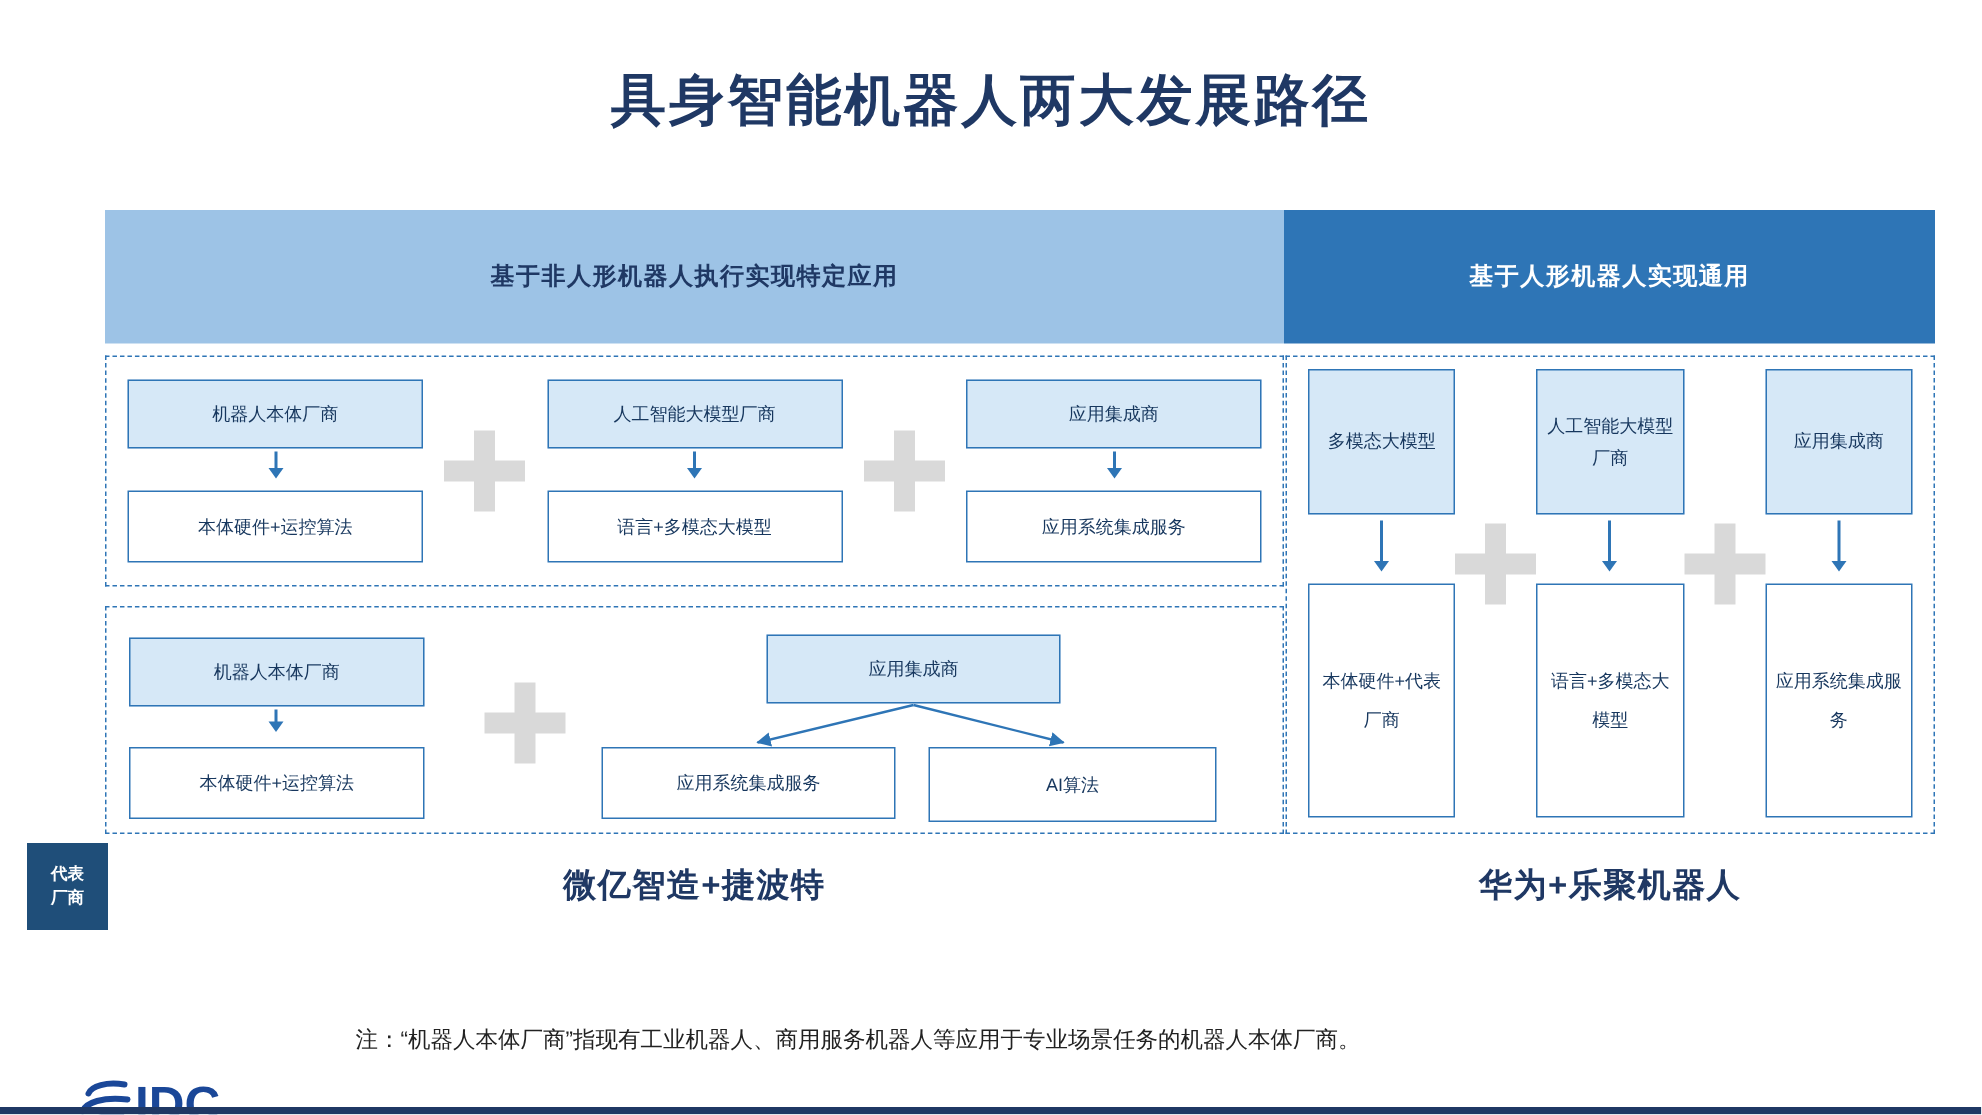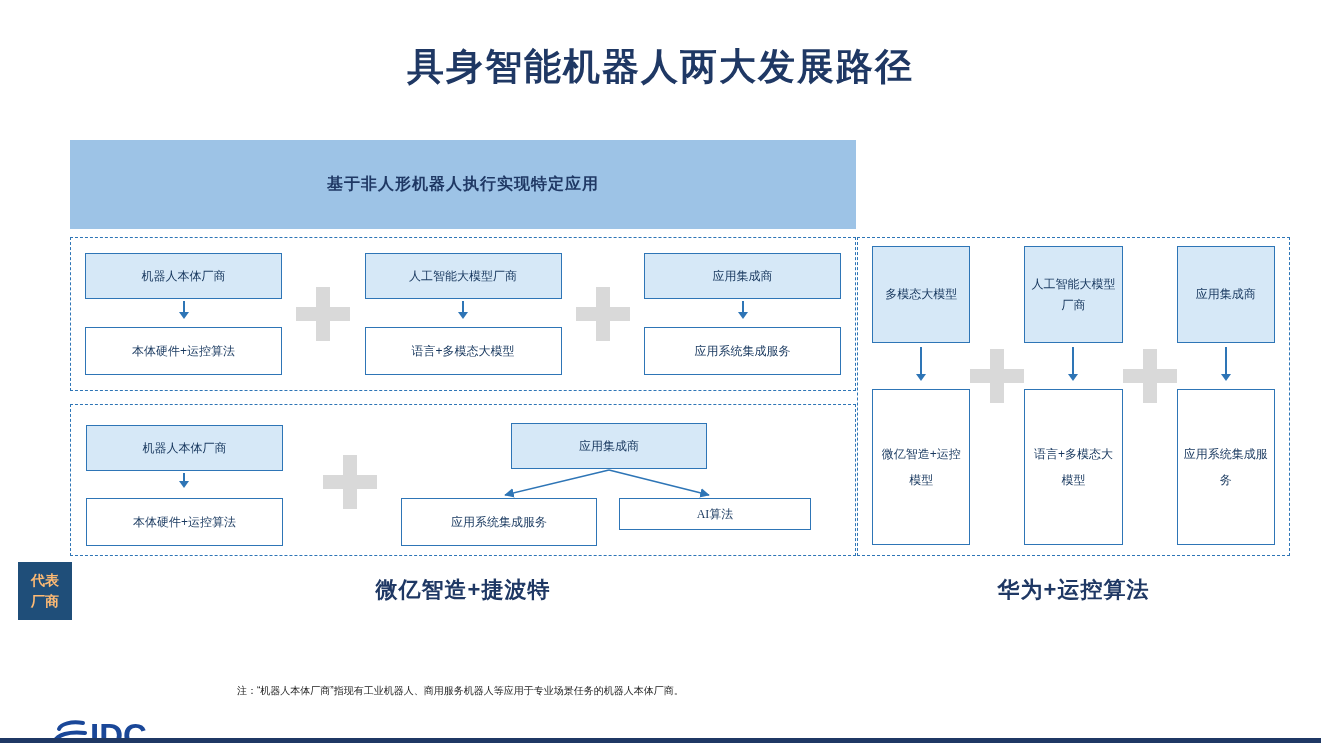--- a/index.html
+++ b/index.html
@@ -52,59 +52,60 @@
   .plus::after  { content:""; position:absolute; left:20px; top:0; width:14px; height:54px; background:#D9D9D9; }
 
   
   .region-l2 .abs { position:absolute; }
   .l2-vendor     { left:15px;  top:20px; width:197px; height:46px; }
   .l2-arrow      { position:absolute; left:112px; top:68px; height:13px; margin:0; }
   .l2-offering   { left:15px;  top:93px; width:197px; height:48px; }
   .l2-plus       { position:absolute; left:252px; top:50px; }
   .l2-integrator { left:440px; top:18px; width:196px; height:46px; }
   .l2-out1       { left:330px; top:93px; width:196px; height:48px; }
-  .l2-out2       { left:548px; top:93px; width:192px; height:32px;font-family:Liberation Serif, serif; }
+  .l2-out2       { left:548px; top:93px; width:192px; height:50px; }
   .diag { position:absolute; left:0; top:0; pointer-events:none; }
 
   
   .rcol { width:106px; display:flex; flex-direction:column; }
   .rvendor { height:97px; line-height:1.7; padding:0 6px; }
   .rcol .v-arrow { height:32px; margin:4px auto 10px; }
   .roffering { flex:1; line-height:2.2; padding:0 6px; }
   .rplus { align-self:center; margin-top:-40px; }
 
   .rep {
     position:absolute; top:575px; font-size:22px; font-weight:bold;
     color:#1F3864; text-align:center; letter-spacing:1px;
   }
   .rep-left  { left:70px;  width:786px; }
   .rep-right { left:857px; width:433px; }
 
   .side-label {
     position:absolute; left:18px; top:562px; width:54px; height:58px;
-    background:#1F4E79; color:#fdba74; font-size:14px; font-weight:bold;
+    background:#1F4E79; color:#ffffff; font-size:11px; font-weight:bold;
     display:flex; align-items:center; justify-content:center; text-align:center;
     line-height:1.5; padding:0 11px; box-sizing:border-box;
   }
 
-  .footnote { position:absolute; left:237px; top:684px; font-size:10px; color:#222222; }
+  .footnote { position:absolute; left:237px; top:684px; font-size:15px; color:#222222; }
 
   .logo { position:absolute; left:48px; top:684px; display:flex; align-items:center;margin-top:30px; }
   .logo-text { font-size:33px; font-weight:bold; color:#1A4798; line-height:1; }
 
   .bottom-bar { position:absolute; left:0; bottom:0; width:100%; height:5px; background:#1F3864; }
 </style>
 </head>
 <body>
 
 <div class="page">
 
   <h1 class="title">具身智能机器人两大发展路径</h1>
 
   <div class="hdr hdr-left">基于非人形机器人执行实现特定应用</div>
+  <div class="hdr hdr-right">基于人形机器人实现通用</div>
 
   <div class="region region-l1">
     <div class="group">
       <div class="box fill vbox">机器人本体厂商</div>
       <div class="v-arrow"></div>
       <div class="box obox">本体硬件+运控算法</div>
     </div>
     <div class="plus"></div>
     <div class="group">
       <div class="box fill vbox">人工智能大模型厂商</div>
@@ -135,38 +136,38 @@
     <div class="plus l2-plus"></div>
     <div class="box fill abs l2-integrator">应用集成商</div>
     <div class="box abs l2-out1">应用系统集成服务</div>
     <div class="box abs l2-out2">AI算法</div>
   </div>
 
   <div class="region region-r">
     <div class="rcol">
       <div class="box fill rvendor">多模态大模型</div>
       <div class="v-arrow"></div>
-      <div class="box roffering">微亿智造+运控模型</div>
+      <div class="box roffering">本体硬件+代表厂商</div>
     </div>
     <div class="plus rplus"></div>
     <div class="rcol">
       <div class="box fill rvendor">人工智能大模型厂商</div>
       <div class="v-arrow"></div>
       <div class="box roffering">语言+多模态大模型</div>
     </div>
     <div class="plus rplus"></div>
     <div class="rcol">
       <div class="box fill rvendor">应用集成商</div>
       <div class="v-arrow"></div>
       <div class="box roffering">应用系统集成服务</div>
     </div>
   </div>
 
   <div class="rep rep-left">微亿智造+捷波特</div>
-  <div class="rep rep-right">华为+运控算法</div>
+  <div class="rep rep-right">华为+乐聚机器人</div>
 
   <div class="side-label">代表厂商</div>
 
   <div class="footnote">注：“机器人本体厂商”指现有工业机器人、商用服务机器人等应用于专业场景任务的机器人本体厂商。</div>
 
   <div class="logo">
     <svg width="42" height="42" viewBox="0 0 42 42">
       <g fill="none" stroke="#1A4798" stroke-width="4" stroke-linecap="round">
         <path d="M35 9 C 23 7, 13 10, 11 15"></path>
         <path d="M37 19 C 21 17, 9 21, 7 27"></path>

